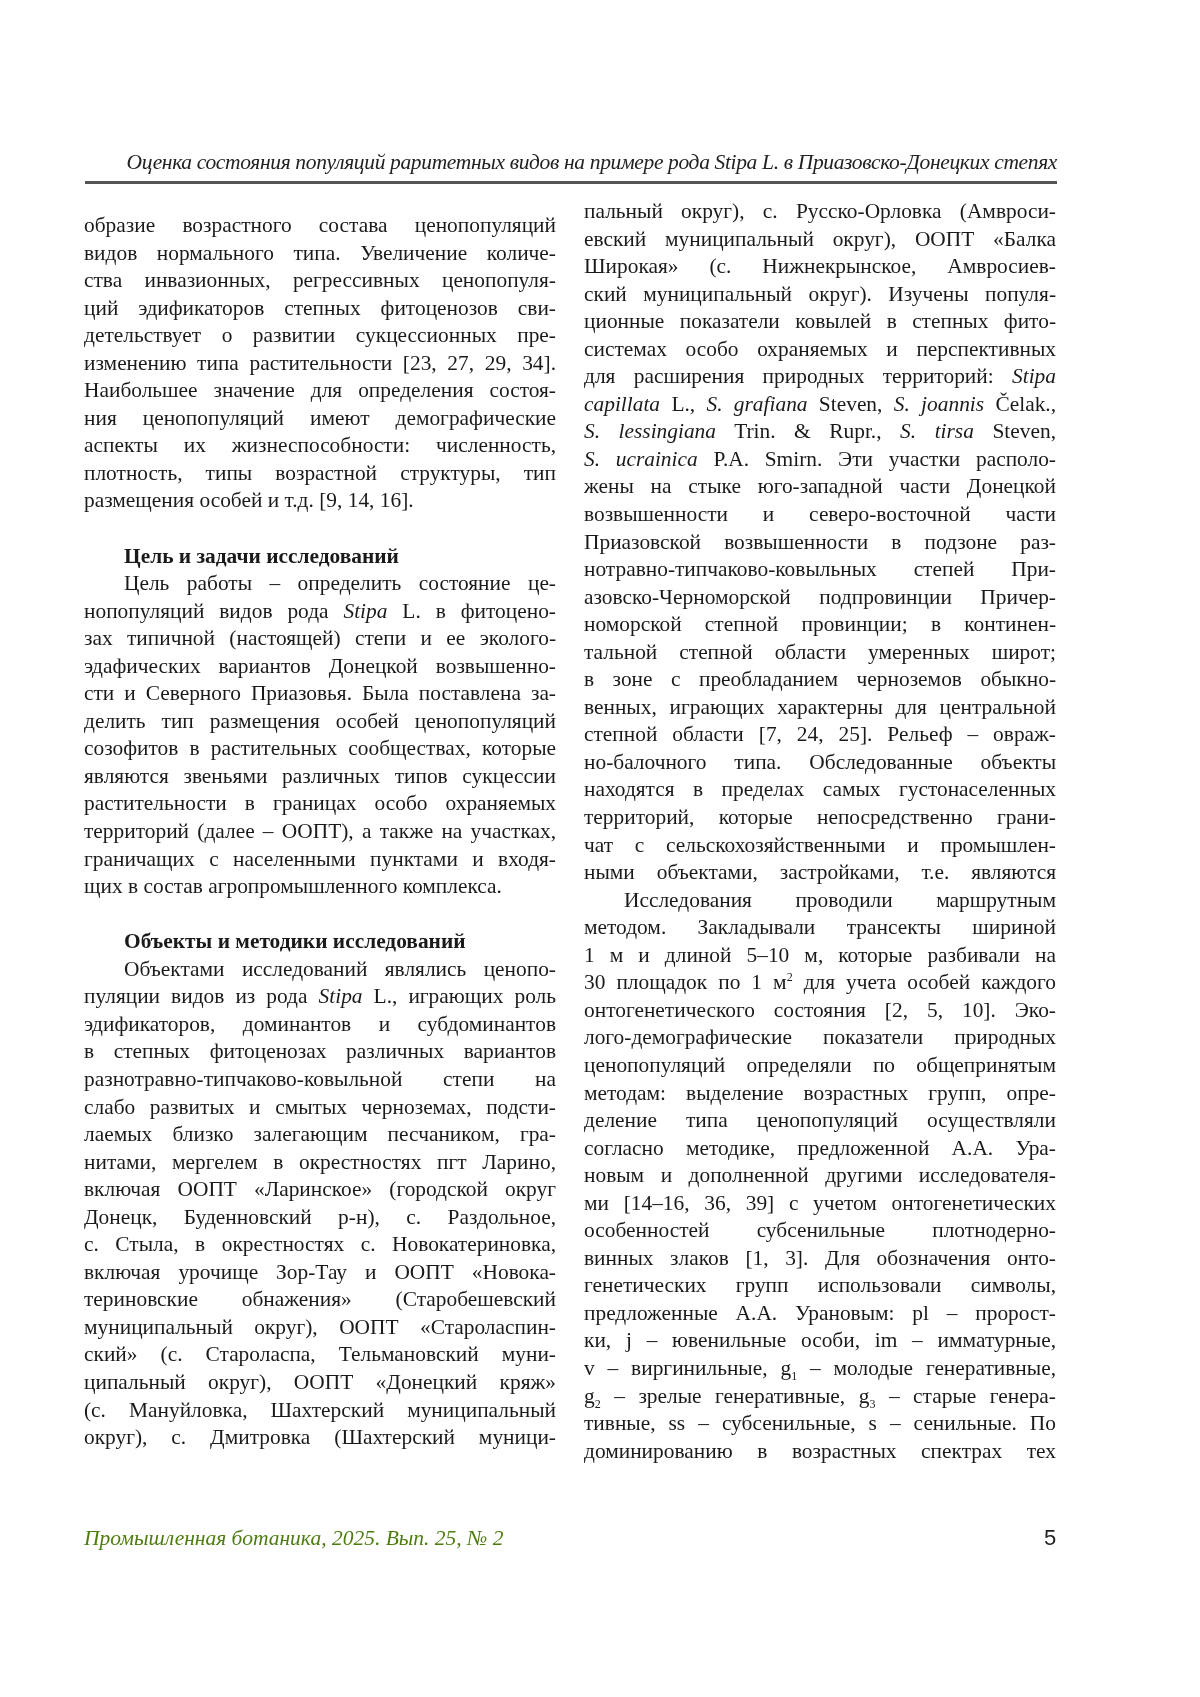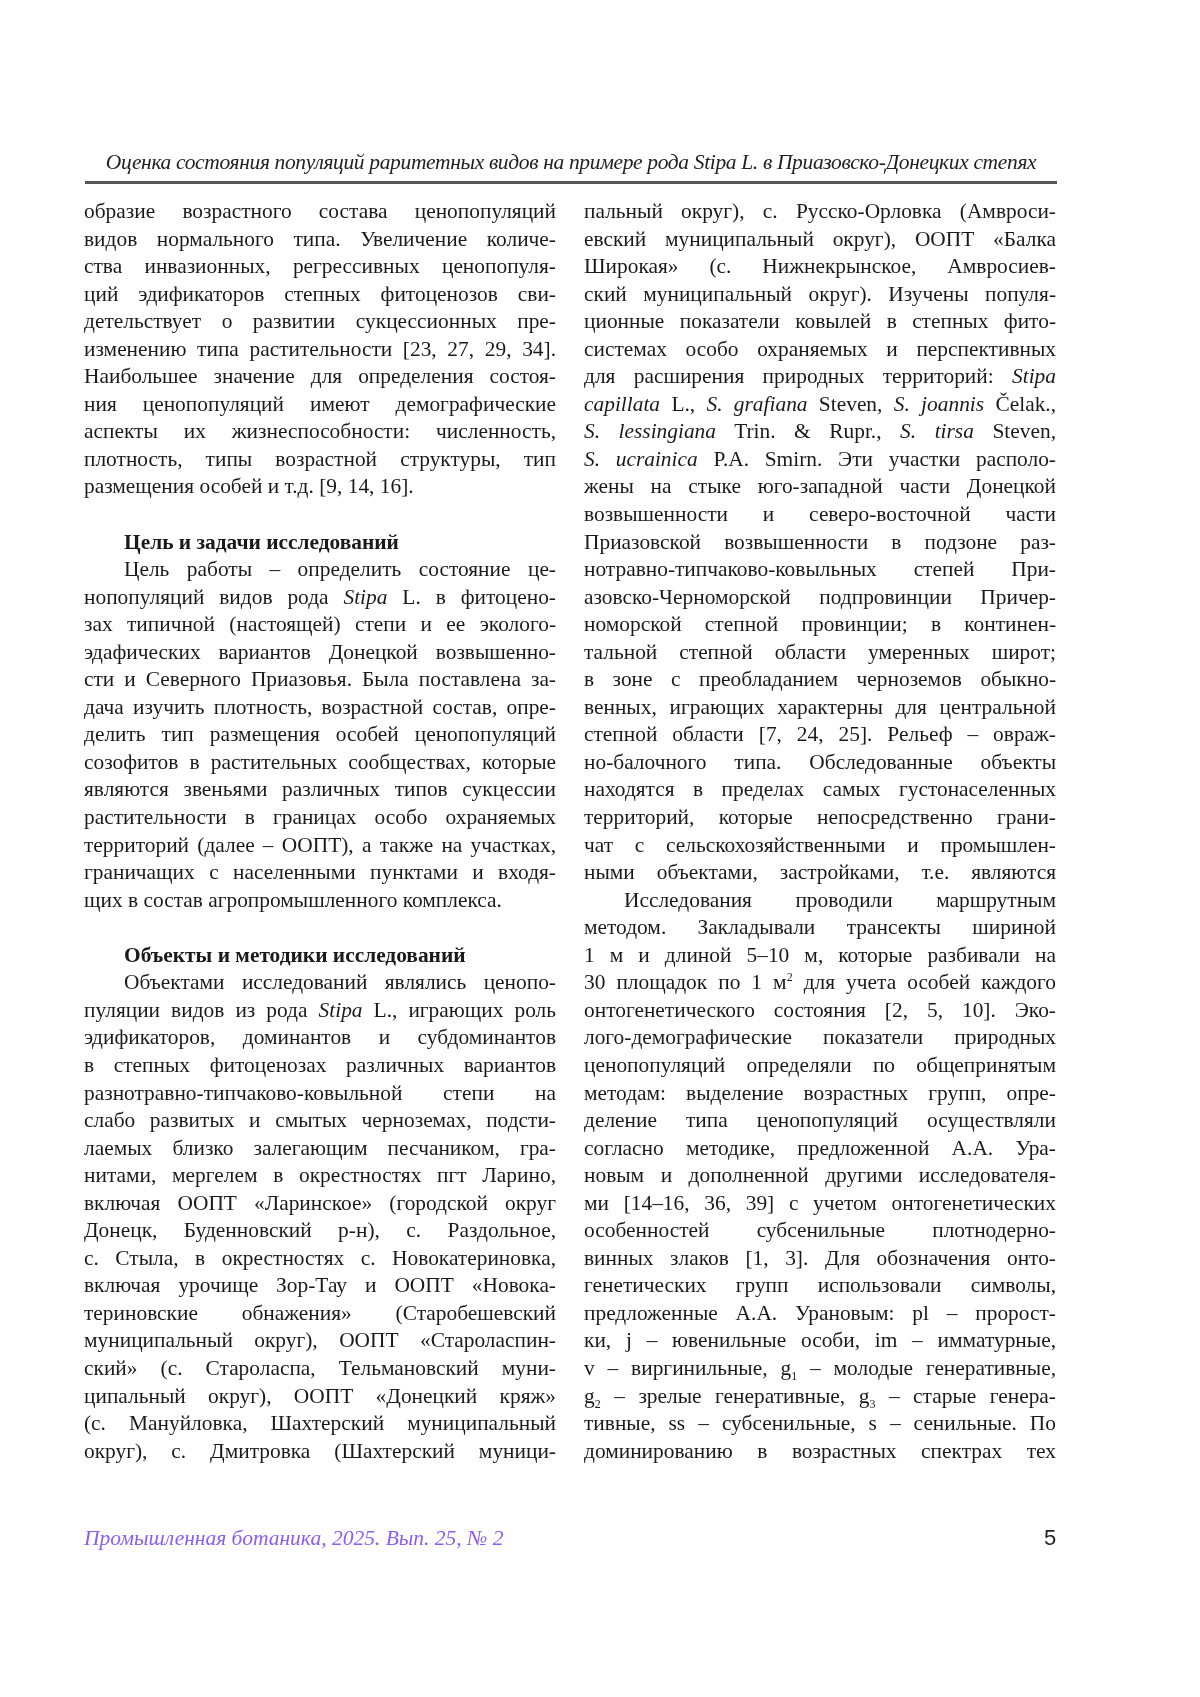--- a/index.html
+++ b/index.html
@@ -1,37 +1,37 @@
 <!DOCTYPE html>
 <html><head>
 <meta charset="utf-8">
 <style>
   html, body { margin: 0; padding: 0; background: #ffffff; }
   body { width: 1200px; height: 1697px; position: relative; overflow: hidden;
          font-family: "Liberation Serif", "DejaVu Serif", serif; color: #1a1a1a; }
   .running-head { position: absolute; left: 85px; top: 148px; width: 972px;
          font-style: italic; font-size: 21.5px; line-height: 28px; color: #222;
-         text-align: center; white-space: nowrap; letter-spacing: -0.35px; }
+         text-align: right; white-space: nowrap; letter-spacing: -0.35px; }
   .head-rule { position: absolute; left: 85px; top: 181px; width: 972px; height: 3px;
          background: #555; }
   .col { position: absolute; top: 198px; width: 472px; font-size: 21.4px;
          line-height: 27.55px; text-align: justify; hyphens: manual; }
-  .col-left { left: 84px; }
+  .col-left { left: 84px; margin-top: 14px; }
   .col-right { left: 584px; }
   .col h2 { margin: 0; font-size: 21.4px; line-height: 27.55px; font-weight: bold;
          text-indent: 40px; text-align: left; }
   .gap { height: 27.55px; }
   .line { display: block; text-align: justify; text-align-last: justify; white-space: nowrap; }
   .line.last { text-align-last: left; }
   .line.ind { padding-left: 40px; }
   i { font-style: italic; }
   sup { font-size: 12px; vertical-align: 8px; line-height: 0; }
   sub { font-size: 12px; vertical-align: -5px; line-height: 0; }
   .footer-left { position: absolute; left: 84px; top: 1526px; font-style: italic;
-         font-size: 21.5px; color: #8b5cf6; }
+         font-size: 21.5px; color: #4d7c0f; }
   .page-number { position: absolute; left: 1044px; top: 1525px;
          font-family: "Liberation Sans", "DejaVu Sans", sans-serif; font-size: 22px; color: #222; }
 </style>
 </head>
 <body>
 
 <div class="running-head">Оценка состояния популяций раритетных видов на примере рода Stipa L. в Приазовско-Донецких степях</div>
 <div class="head-rule"></div>
 
 <div class="col col-left">
@@ -49,21 +49,20 @@
       <span class="line last">размещения особей и т.д. [9, 14, 16].</span>
     </div>
   <div class="gap"></div>
   <h2>Цель и задачи исследований</h2>
   <div id="left-s1">
       <span class="line ind">Цель работы – определить состояние це-</span>
       <span class="line">нопопуляций видов рода <i>Stipa</i> L. в фитоцено-</span>
       <span class="line">зах типичной (настоящей) степи и ее эколого-</span>
       <span class="line">эдафических вариантов Донецкой возвышенно-</span>
       <span class="line">сти и Северного Приазовья. Была поставлена за-</span>
-      <span class="line">дача изучить плотность, возрастной состав, опре-</span>
       <span class="line">делить тип размещения особей ценопопуляций</span>
       <span class="line">созофитов в растительных сообществах, которые</span>
       <span class="line">являются звеньями различных типов сукцессии</span>
       <span class="line">растительности в границах особо охраняемых</span>
       <span class="line">территорий (далее – ООПТ), а также на участках,</span>
       <span class="line">граничащих с населенными пунктами и входя-</span>
       <span class="line last">щих в состав агропромышленного комплекса.</span>
     </div>
   <div class="gap"></div>
   <h2>Объекты и методики исследований</h2>

